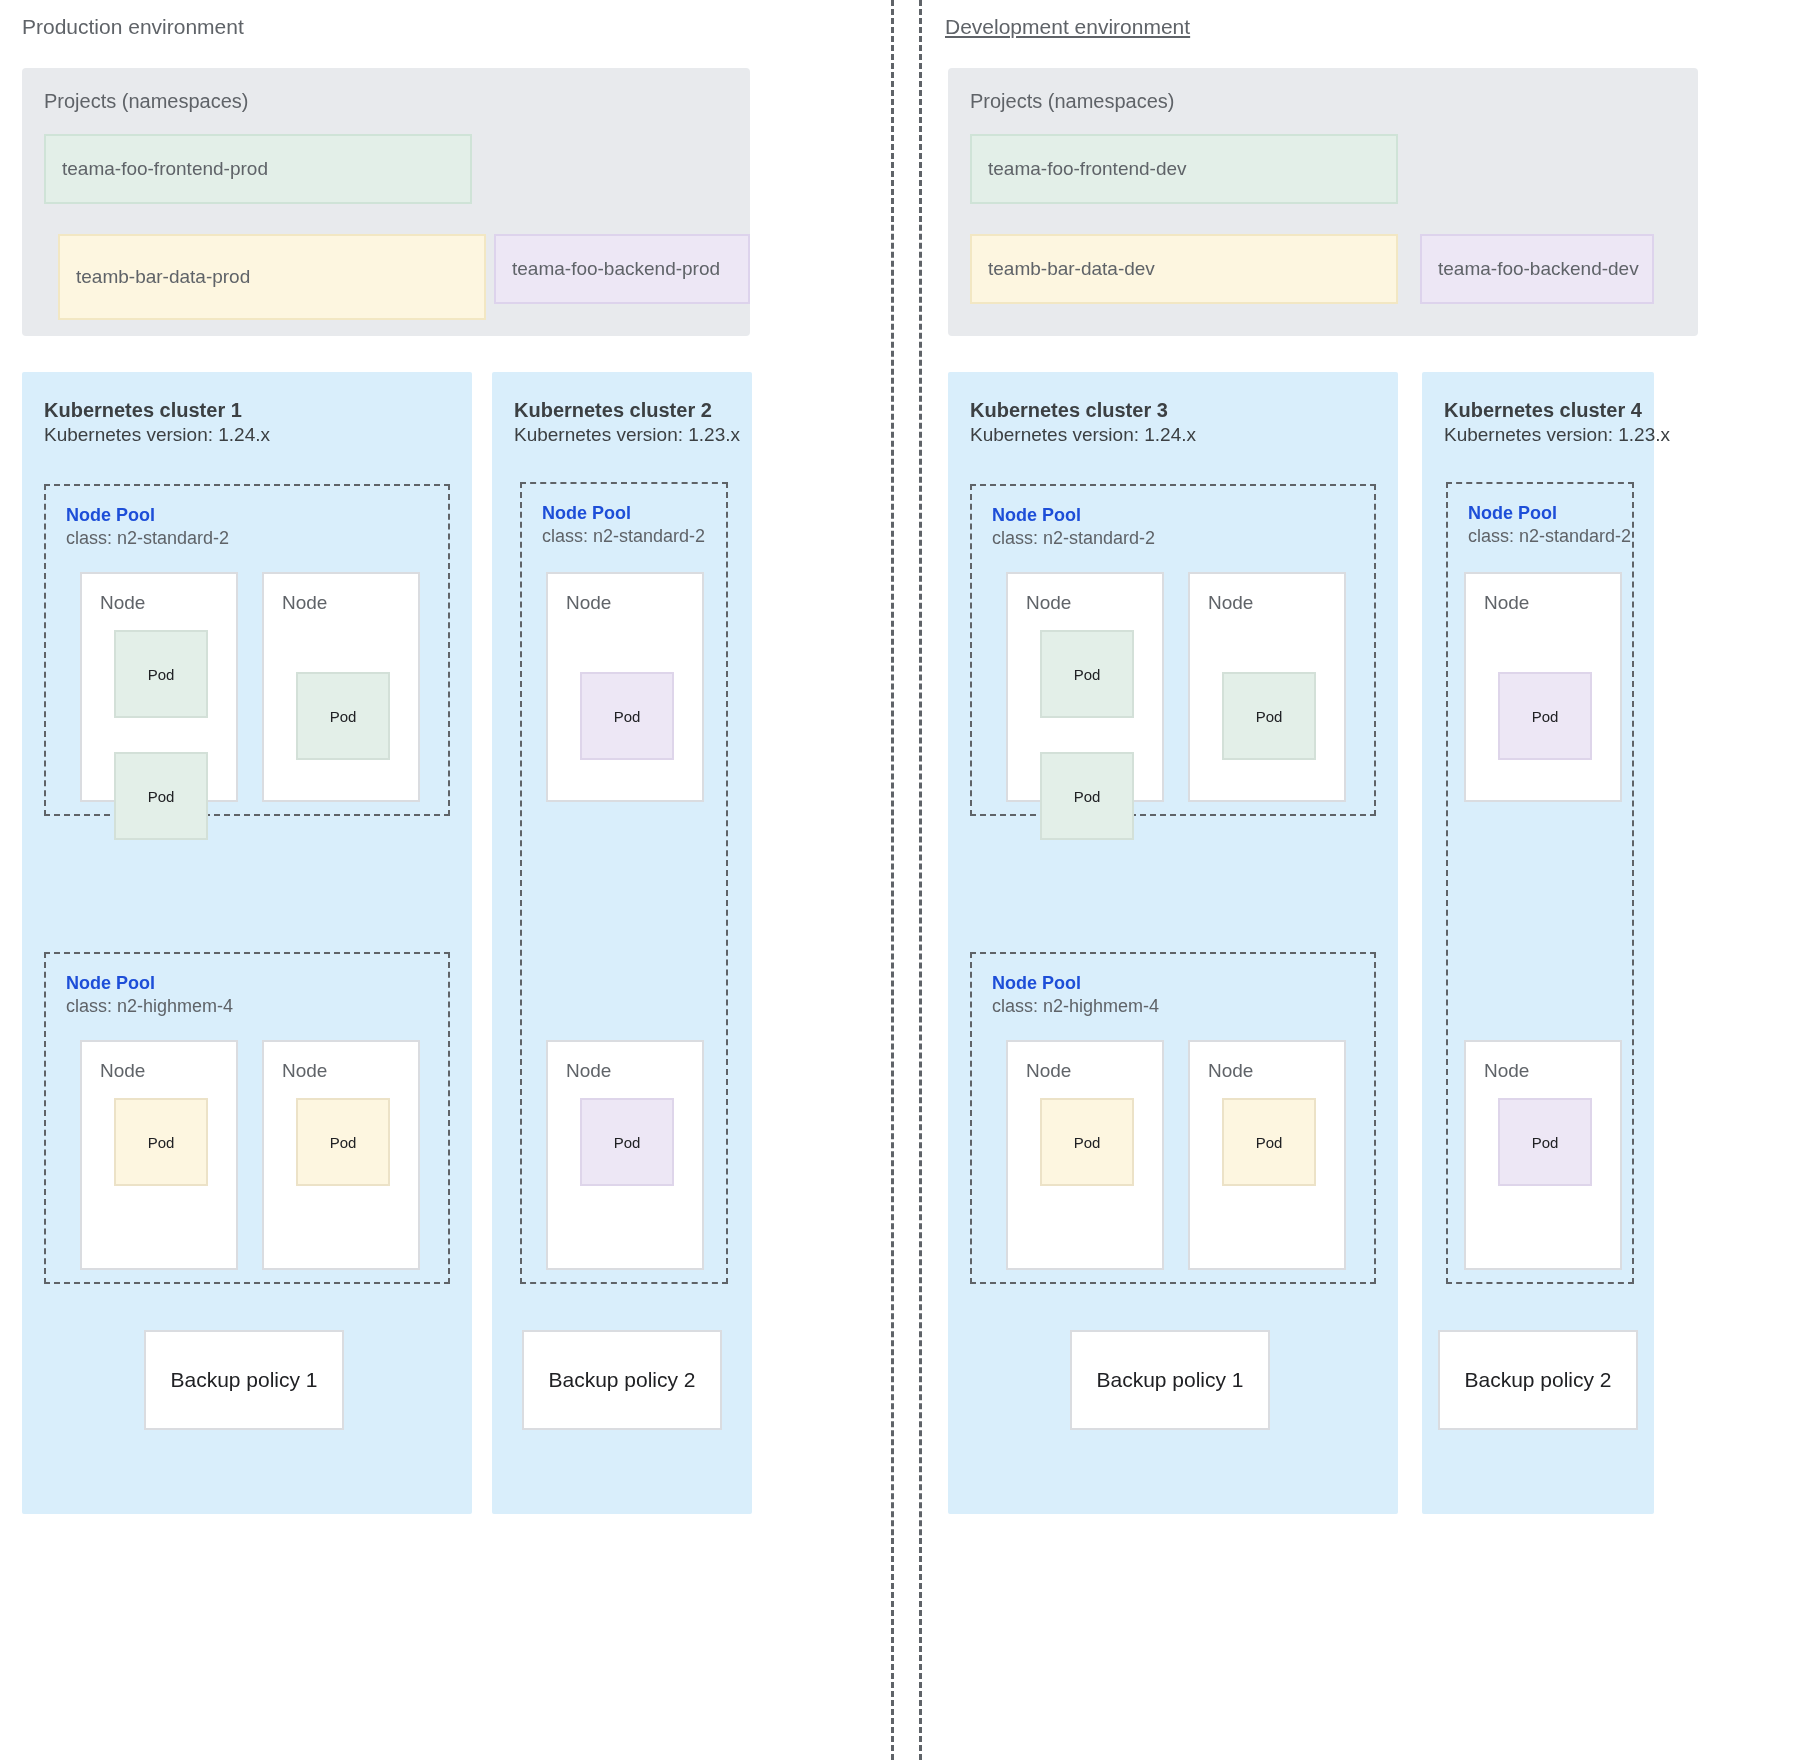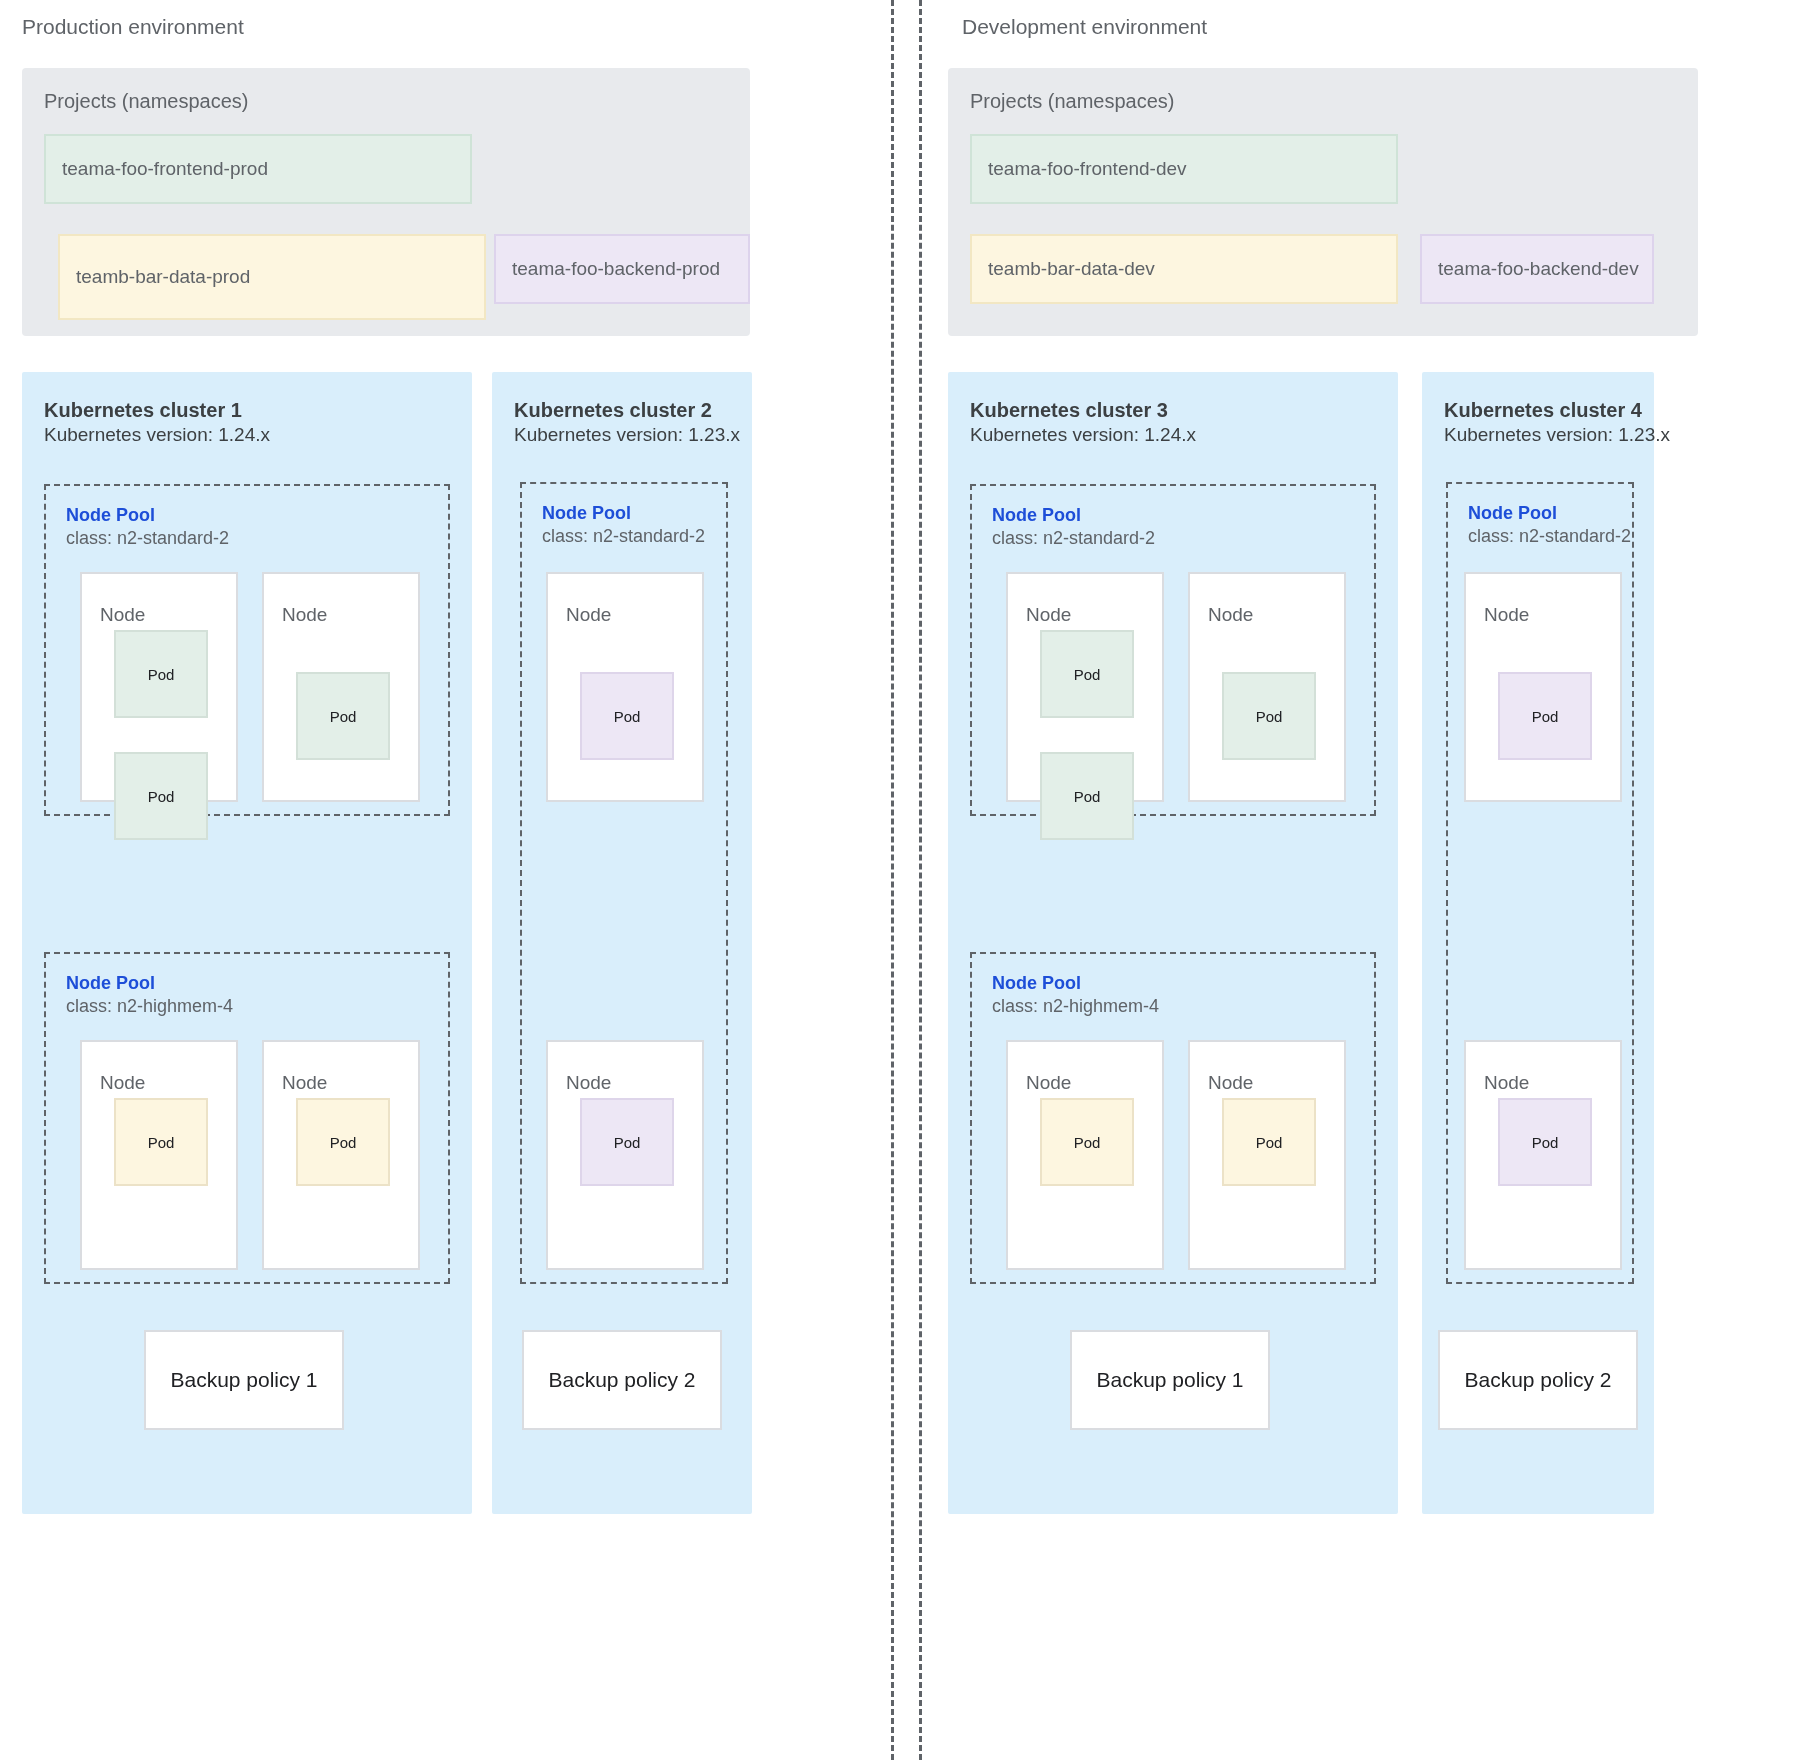--- a/index.html
+++ b/index.html
@@ -40,21 +40,21 @@
   .env.dev  { left: 930px; width: 870px; }
 
   .env-title {
     position: absolute;
     top: 15px;
     font-size: 21px;
     color: #5f6368;
     white-space: nowrap;
   }
   .env.prod .env-title { left: 22px; }
-  .env.dev  .env-title { left: 32px; }
+  .env.dev  .env-title { left: 15px; text-decoration: underline; }
 
   
   .projects-panel {
     position: absolute;
     top: 68px;
     background: #e8eaed;
     border-radius: 4px;
   }
   .env.prod .projects-panel { left: 22px;  width: 728px; height: 268px; }
   .env.dev  .projects-panel { left: 18px;  width: 750px; height: 268px; }
@@ -150,21 +150,21 @@
   }
 
   
   .node {
     position: absolute;
     background: #ffffff;
     border: 2px solid #dadce0;
   }
   .node-label {
     position: absolute;
-    top: 30px;
+    top: 18px;
     left: 18px;
     font-size: 19px;
     color: #5f6368;
   }
 
   
   .pod {
     position: absolute;
     border: 2px solid;
     display: flex;

